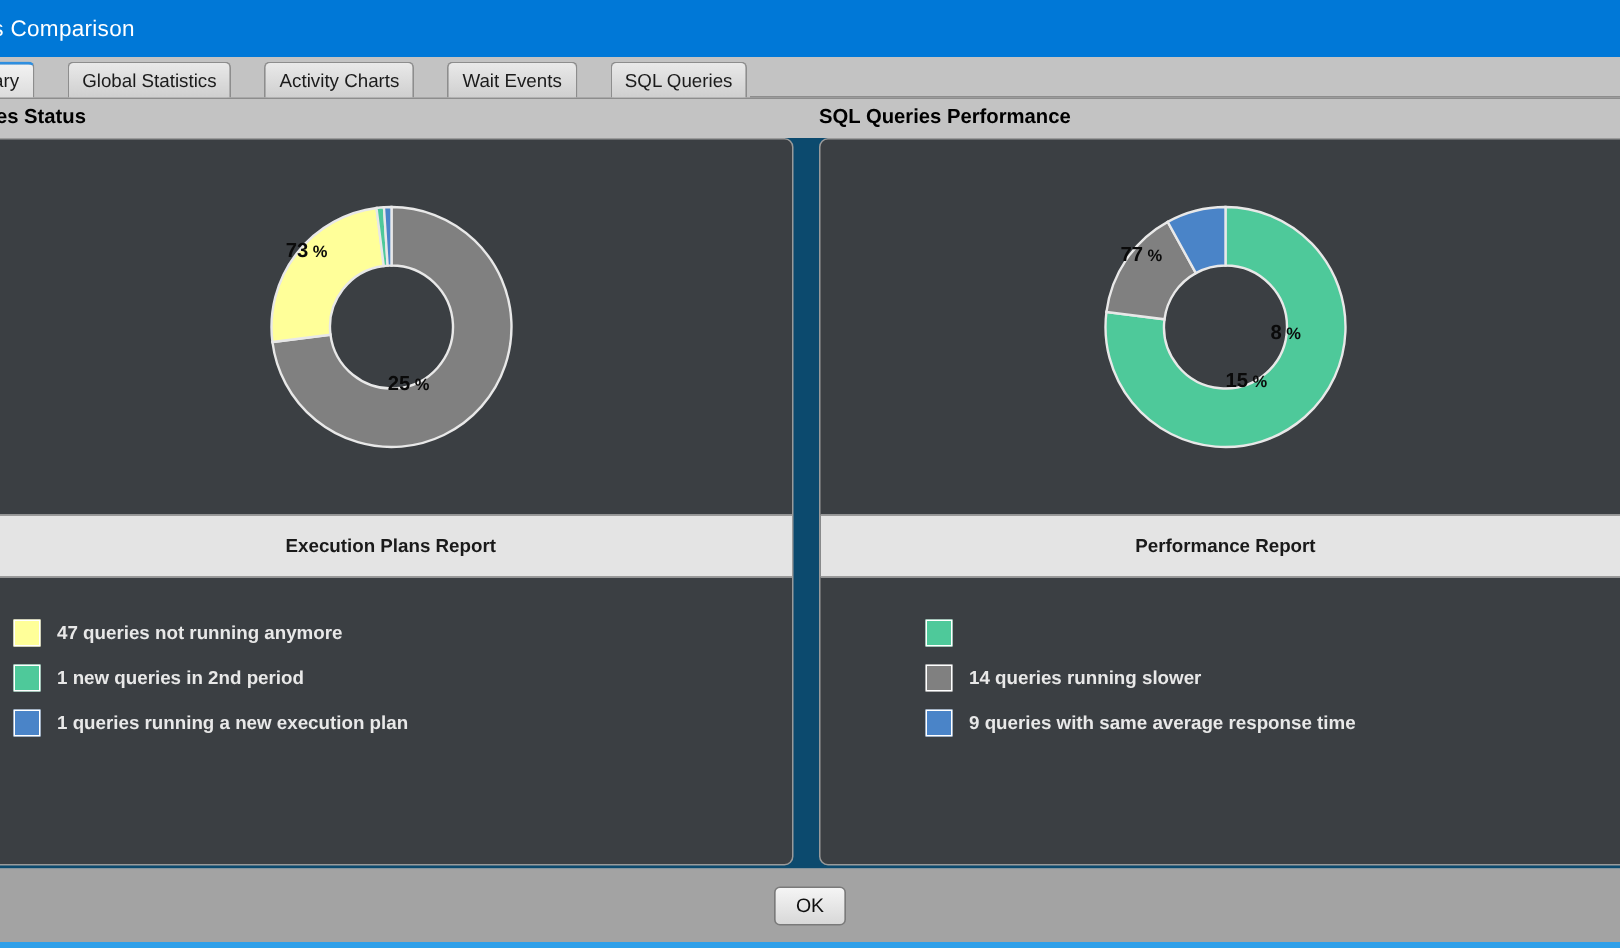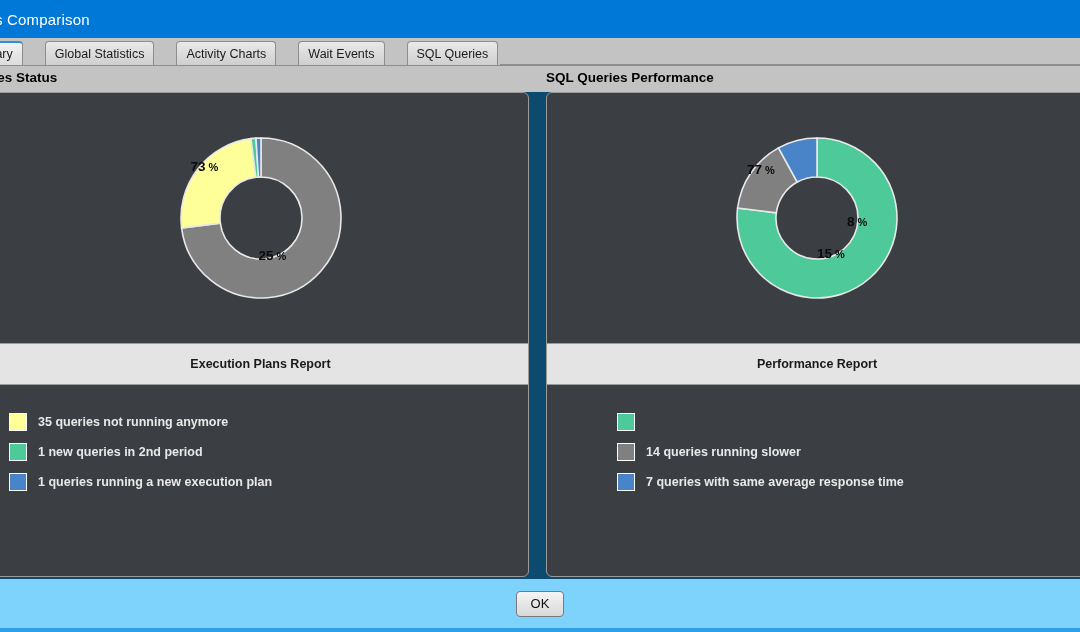--- a/index.html
+++ b/index.html
@@ -107,21 +107,21 @@
   .legend-text {
     font-size: 12.5px; font-weight: bold; color: #e8e8e8;
     white-space: nowrap;
   }
   #legend-right { padding-left: 70px; }
 
   
   .footer {
     position: absolute; left: 0; top: 579px;
     width: 1080px; height: 49px;
-    background: #7dd3fc;
+    background: #a3a3a3;
     display: flex; align-items: center; justify-content: center;
   }
   .ok-button {
     min-width: 48px; height: 26px; padding: 0 12px;
     background: linear-gradient(#f5f5f5, #d8d8d8);
     border: 1px solid #7a7a7a; border-radius: 4px;
     font-size: 13px; color: #101010;
     display: flex; align-items: center; justify-content: center;
     cursor: pointer;
   }
@@ -177,21 +177,21 @@
           <div class="pct-label" id="lbl-l0" style="left: 22px; top: 33px;"><span>73</span><span class="unit">%</span></div>
           <div class="pct-label" id="lbl-l1" style="left: 90px; top: 122px;"><span>25</span><span class="unit">%</span></div>
         </div>
       </div>
       <div class="report-header">
         <span>Execution Plans Report</span>
       </div>
       <div class="legend" id="legend-left">
           <div class="legend-row">
             <div class="swatch" style="background: rgb(255, 255, 153);"></div>
-            <div class="legend-text">35 queries not running anymore</div>
+            <div class="legend-text">47 queries not running anymore</div>
           </div>
           <div class="legend-row">
             <div class="swatch" style="background: rgb(78, 201, 154);"></div>
             <div class="legend-text">1 new queries in 2nd period</div>
           </div>
           <div class="legend-row">
             <div class="swatch" style="background: rgb(74, 132, 200);"></div>
             <div class="legend-text">1 queries running a new execution plan</div>
           </div>
         </div>
@@ -216,21 +216,21 @@
       <div class="legend" id="legend-right">
           <div class="legend-row">
             <div class="swatch" style="background: rgb(78, 201, 154);"></div>
           </div>
           <div class="legend-row">
             <div class="swatch" style="background: rgb(128, 128, 128);"></div>
             <div class="legend-text">14 queries running slower</div>
           </div>
           <div class="legend-row">
             <div class="swatch" style="background: rgb(74, 132, 200);"></div>
-            <div class="legend-text">7 queries with same average response time</div>
+            <div class="legend-text">9 queries with same average response time</div>
           </div>
         </div>
     </div>
 
   </div>
 
   <div class="footer">
     <div class="ok-button">
       <span>OK</span>
     </div>

